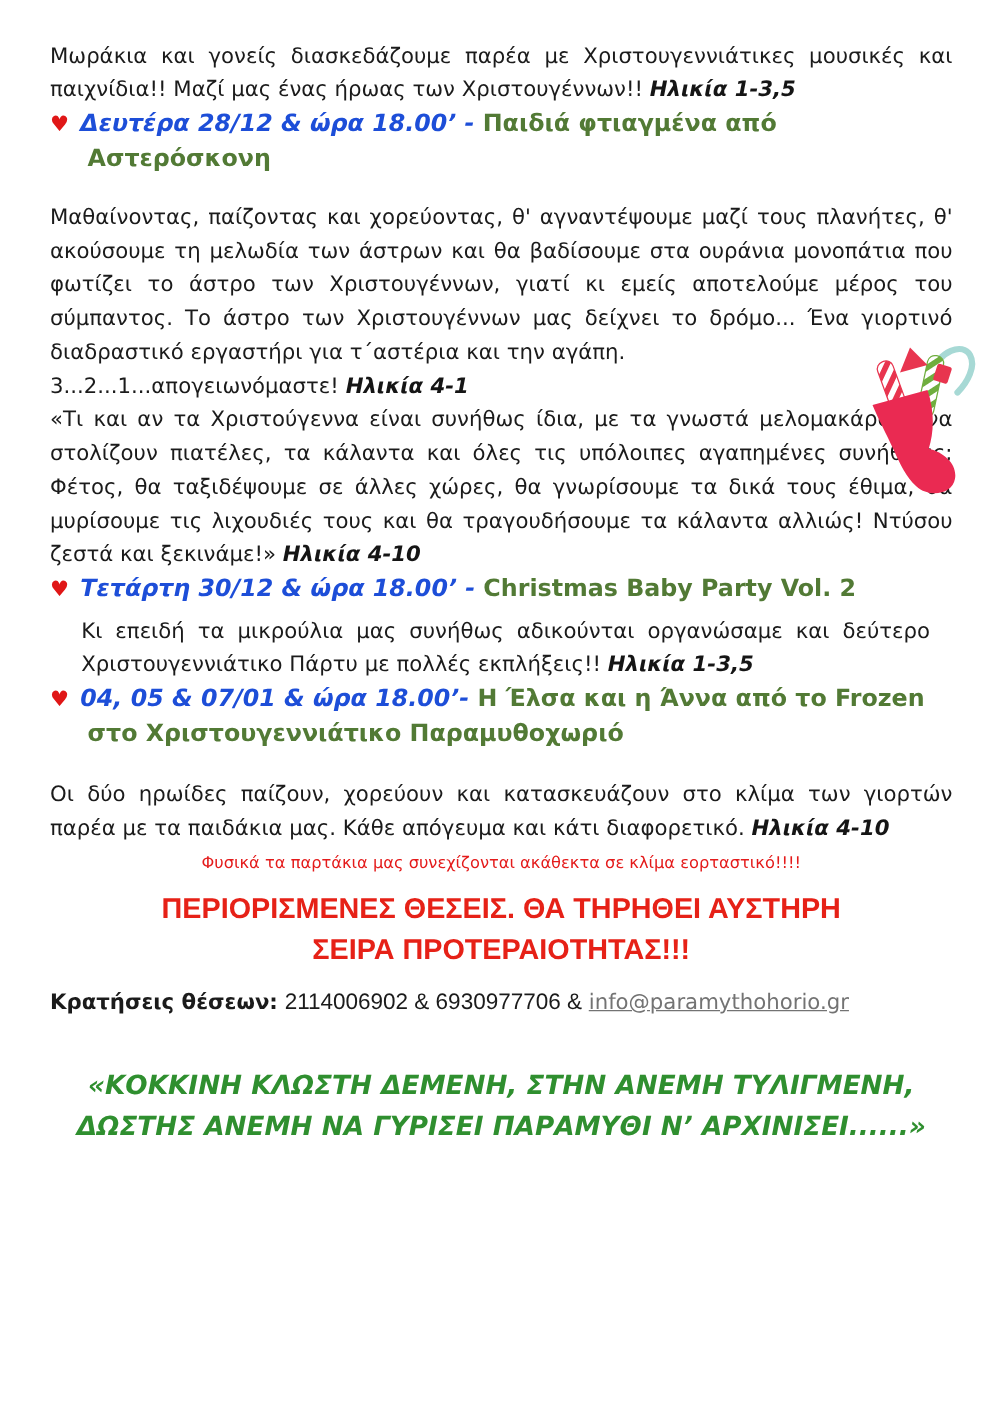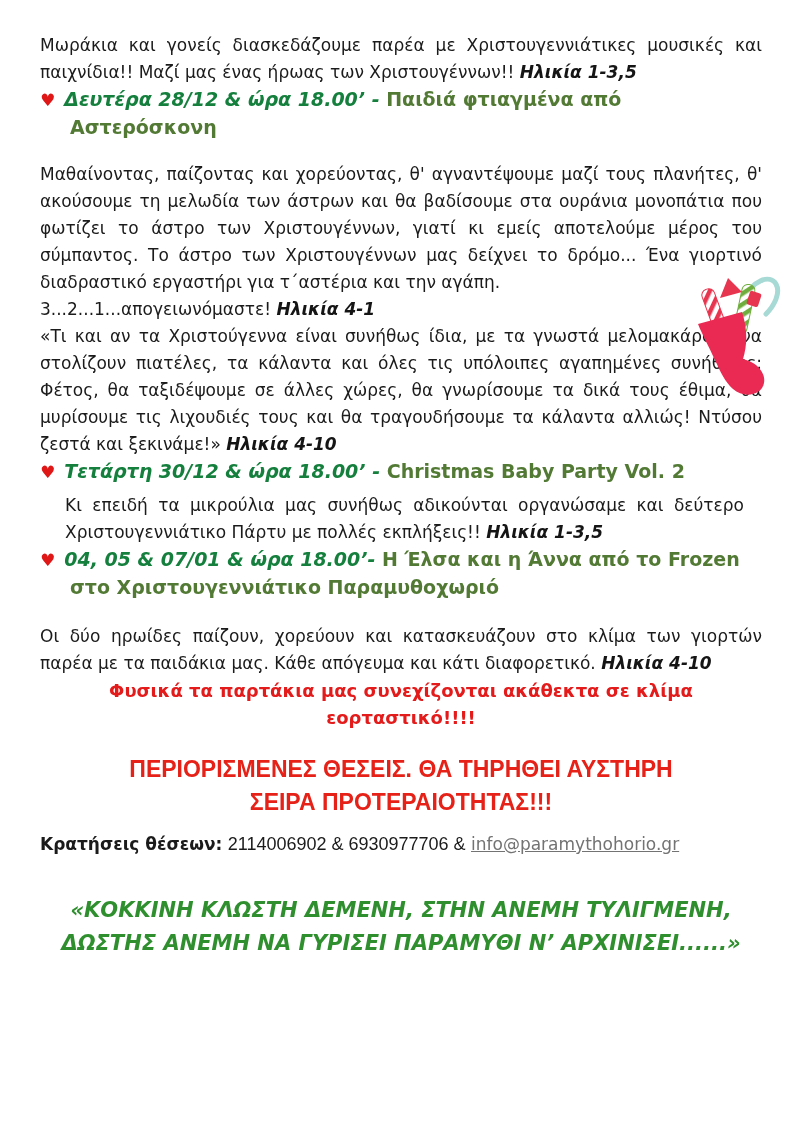--- a/index.html
+++ b/index.html
@@ -36,21 +36,21 @@
     padding-left: 30px;
     text-indent: -30px;
   }
   .event-heading .heart {
     color: #e01717;
     font-style: normal;
     font-size: 17px;
     margin-right: 9px;
   }
   .event-heading .date {
-    color: #15803d;
+    color: #1d4ed8;
     font-style: italic;
   }
   .event-heading .title {
     color: #527a35;
     font-style: normal;
   }
 
   .mb22 { margin-bottom: 22px; }
   .mb20 { margin-bottom: 20px; }
   .mb18 { margin-bottom: 18px; }
@@ -69,24 +69,24 @@
 
   .countdown {
     font-size: 17px;
     line-height: 27px;
     margin: 0;
   }
 
   .party-note {
     text-align: center;
     color: #e41b1b;
-    font-weight: bold;
-    font-size: 18px;
+    font-weight: normal;
+    font-size: 13px;
     line-height: 27px;
-    margin: 0 0 22px 0;
+    margin: 0 0 6px 0;
   }
 
   .limited-seats {
     text-align: center;
     color: #e62117;
     font-weight: bold;
     font-family: "Liberation Sans", sans-serif;
     font-size: 23px;
     line-height: 33px;
     max-width: 600px;

